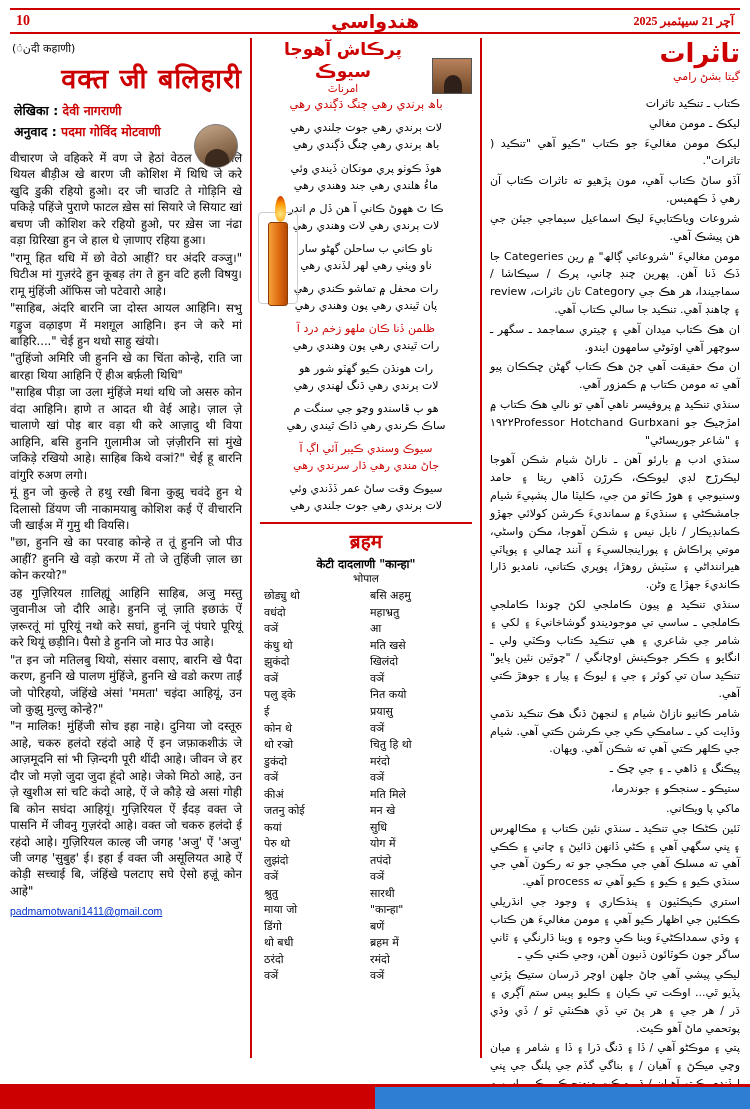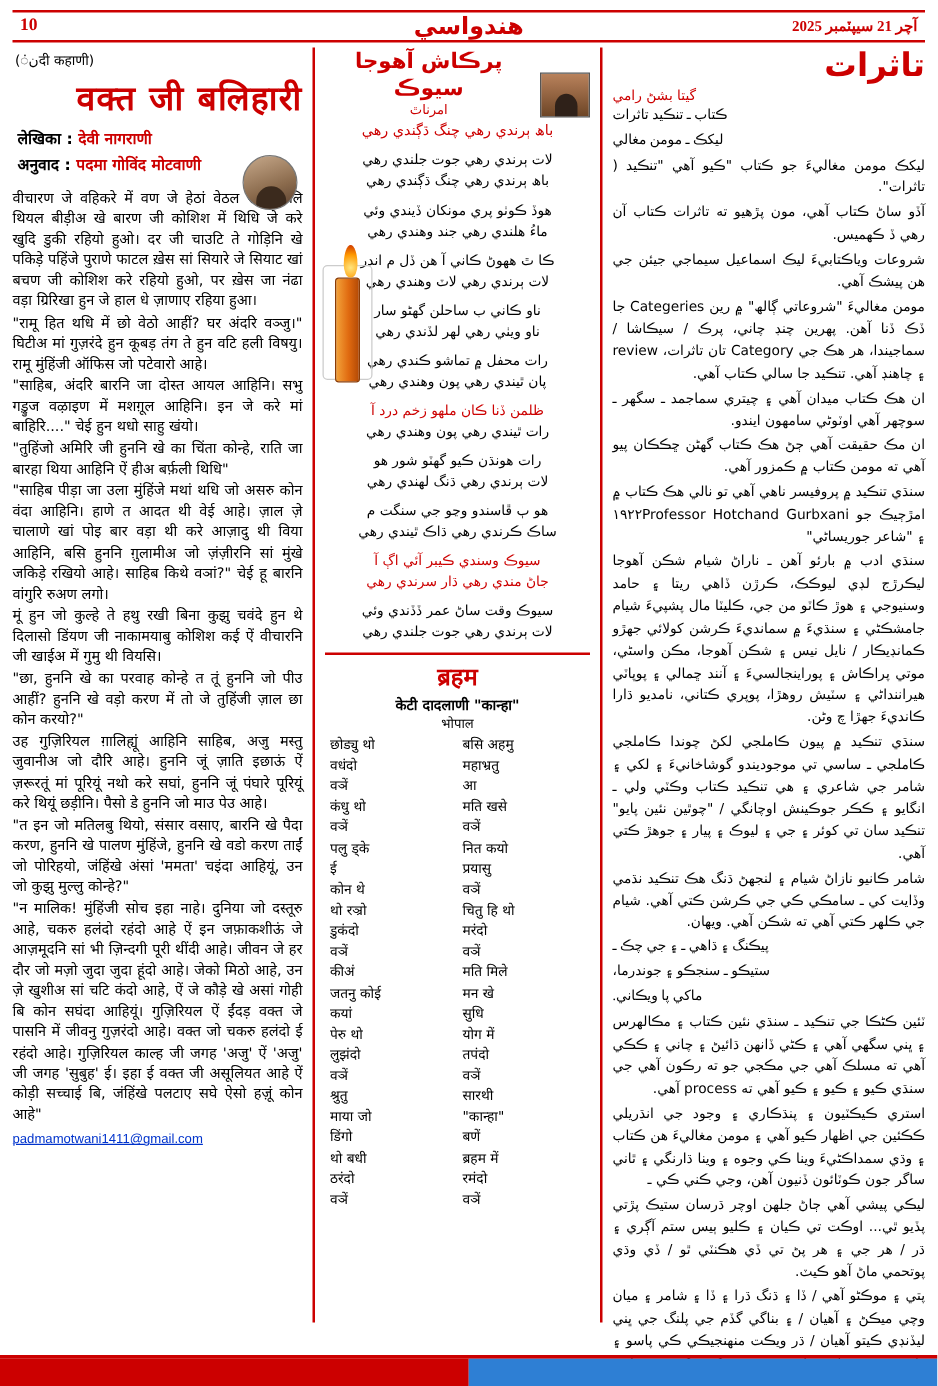--- a/index.html
+++ b/index.html
@@ -179,31 +179,31 @@
   .brahm-table td.l { text-align:left; width:50%; }
   .brahm-table td.r { text-align:left; width:50%; }
 
   
   .r-title {
     text-align:right; color:#cc0000; font-weight:bold;
     font-size:26px; font-family:"DejaVu Sans", sans-serif;
     direction:rtl; margin:0 0 2px 0;
   }
   .r-sub {
-    text-align:left; font-size:11px; color:#cc0000;
+    text-align:right; font-size:11px; color:#cc0000;
     font-family:"DejaVu Sans", sans-serif; direction:rtl;
-    margin-bottom:1px;
+    margin-bottom:12px;
   }
   .r-body {
     direction:rtl; text-align:justify;
     font-family:"DejaVu Sans", sans-serif;
     font-size:11px; line-height:1.62;
   }
   .r-body p { margin:0 0 2px 0; }
-  .r-center { text-align:left;font-family:Liberation Serif, serif; }
+  .r-center { text-align:right; }
   
   .footer {
     position:absolute; left:0; bottom:0; width:750px; height:22px;
     display:flex;
   }
   .footer .red { background:#cc0000; width:50%; height:100%; }
   .footer .blue { background:#2e7fd4; width:50%; height:100%; }
   .footer-line { position:absolute; left:0; bottom:22px; width:750px; height:3px; background:#cc0000;}
 </style>
 </head>
@@ -324,20 +324,24 @@
               <td class="l">वधंदो</td>
               <td class="r">महाभ्रतु</td>
             </tr>
           <tr>
               <td class="l">वञें</td>
               <td class="r">आ</td>
             </tr>
           <tr>
               <td class="l">कंधु थो</td>
               <td class="r">मति खसे</td>
+            </tr>
+          <tr>
+              <td class="l">झुकंदो</td>
+              <td class="r">खिलंदो</td>
             </tr>
           <tr>
               <td class="l">वञें</td>
               <td class="r">वञें</td>
             </tr>
           <tr>
               <td class="l">पलु ड्के</td>
               <td class="r">नित कयो</td>
             </tr>
           <tr>

